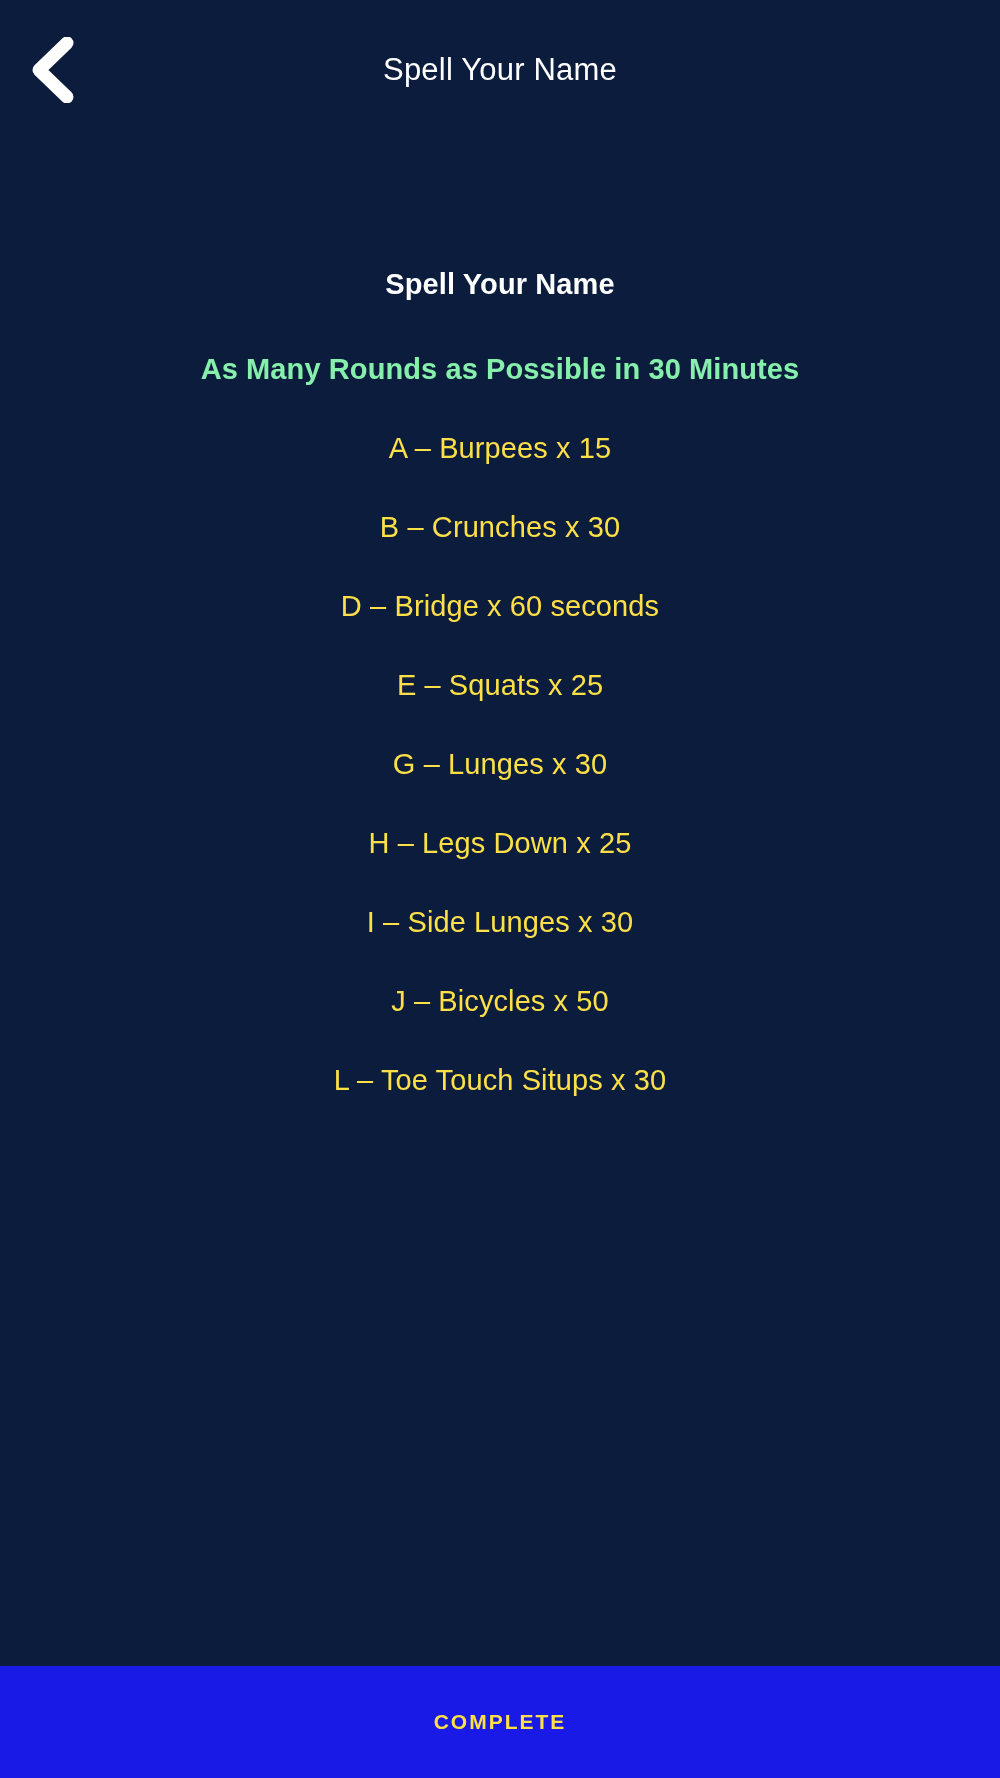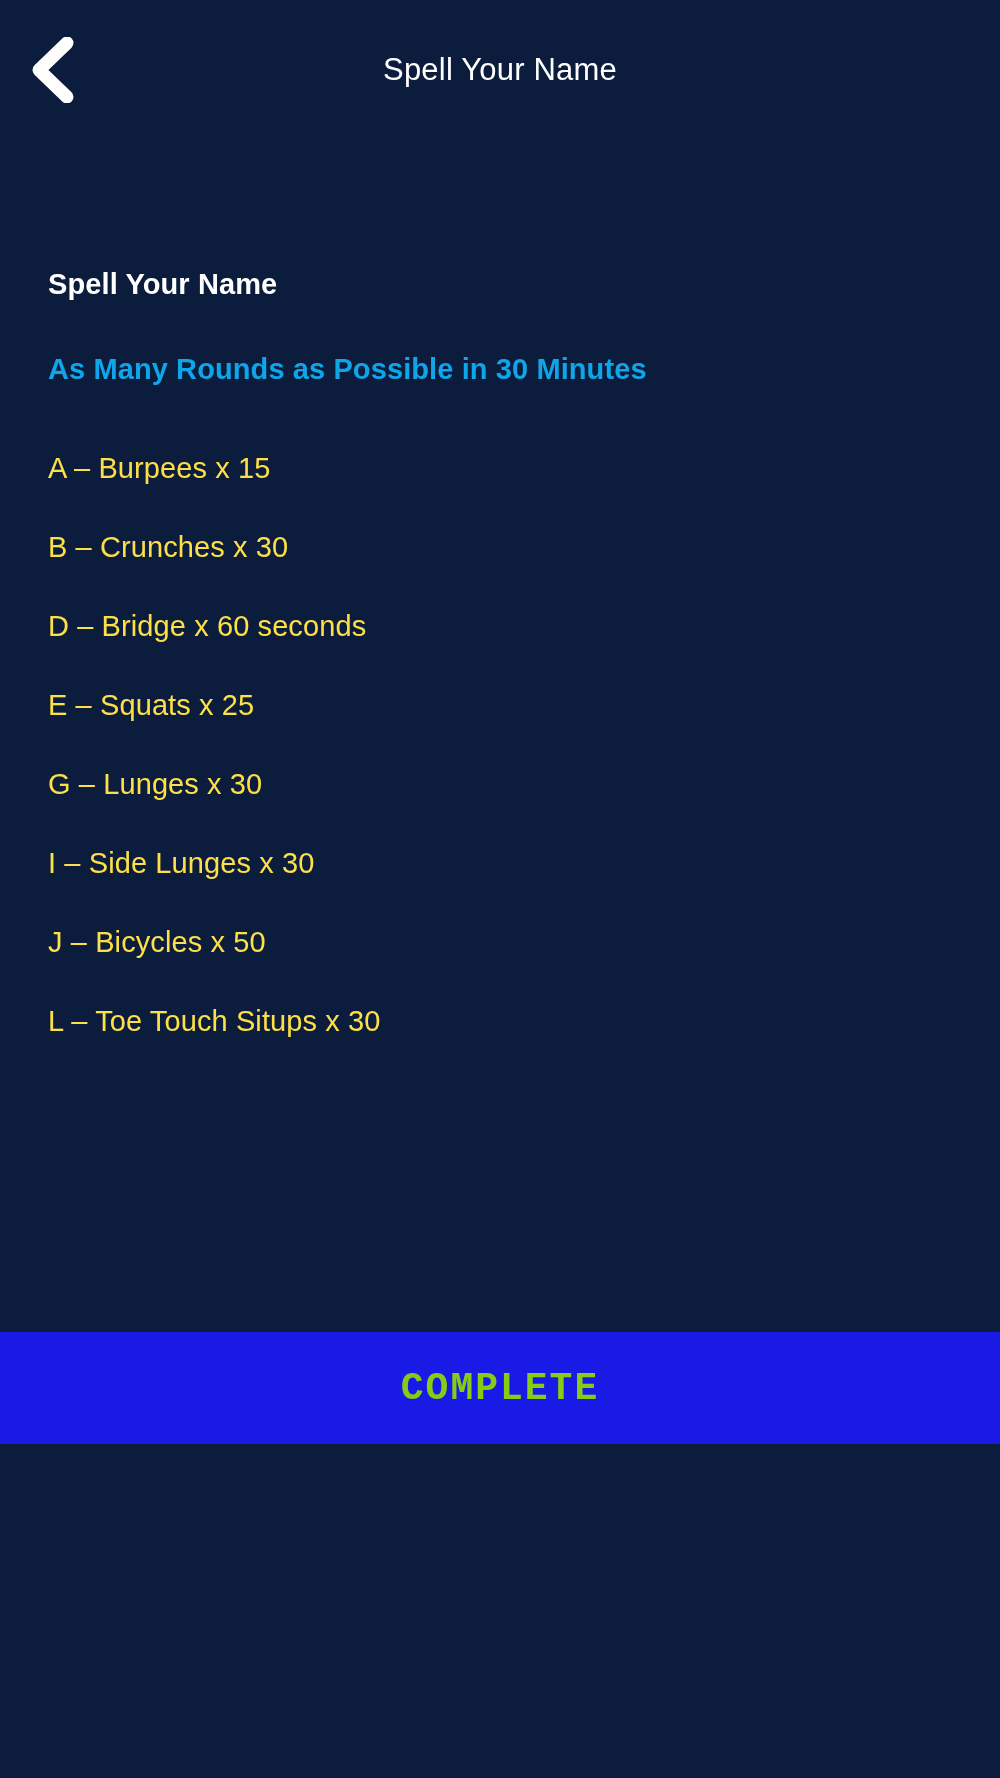--- a/index.html
+++ b/index.html
@@ -6,24 +6,25 @@
   html, body {
     width: 1000px;
     height: 1778px;
     background: #0b1c3d;
     font-family: "Liberation Sans", sans-serif;
     overflow: hidden;
   }
   .screen {
     position: relative;
     width: 1000px;
-    height: 1444px;
+    height: 1778px;
     background: #0b1c3d;
     display: flex;
     flex-direction: column;
+    text-align: center;
   }
   
   .header {
     position: relative;
     height: 140px;
     flex: 0 0 140px;
     display: flex;
     align-items: center;
     justify-content: center;
   }
@@ -54,22 +55,22 @@
   .wo-title {
     font-size: 29px;
     font-weight: bold;
     color: #ffffff;
     margin-bottom: 52px;
     letter-spacing: 0.1px;
   }
   .wo-subtitle {
     font-size: 29px;
     font-weight: bold;
-    color: #0ea5e9;
-    margin-bottom: 66px;
+    color: #86efac;
+    margin-bottom: 46px;
     letter-spacing: 0.1px;
   }
   .wo-line {
     font-size: 29px;
     font-weight: 400;
     color: #fde047;
     margin-bottom: 46px;
     letter-spacing: 0.1px;
   }
   
@@ -78,25 +79,24 @@
     height: 112px;
     width: 100%;
     background: #1a1ae6;
     border: none;
     display: flex;
     align-items: center;
     justify-content: center;
     cursor: pointer;
   }
   .footer-button-label {
-    color: #84cc16;
-    font-size: 38px;
+    color: #fde047;
+    font-size: 21px;
     font-weight: bold;
     letter-spacing: 2px;
-    font-family: Liberation Mono, monospace;
   }
 </style>
 </head>
 <body>
 
 <div class="screen">
 
   <div class="header">
     <div class="back-button">
       <span>
@@ -110,20 +110,21 @@
 
   <div class="content">
     <div class="wo-title">Spell Your Name</div>
     <div class="wo-subtitle">As Many Rounds as Possible in 30 Minutes</div>
 
     <div class="wo-line">A – Burpees x 15</div>
     <div class="wo-line">B – Crunches x 30</div>
     <div class="wo-line">D – Bridge x 60 seconds</div>
     <div class="wo-line">E – Squats x 25</div>
     <div class="wo-line">G – Lunges x 30</div>
+    <div class="wo-line">H – Legs Down x 25</div>
     <div class="wo-line">I – Side Lunges x 30</div>
     <div class="wo-line">J – Bicycles x 50</div>
     <div class="wo-line">L – Toe Touch Situps x 30</div>
   </div>
 
   <div class="footer-button">
     <span class="footer-button-label">COMPLETE</span>
   </div>
 
 </div>

